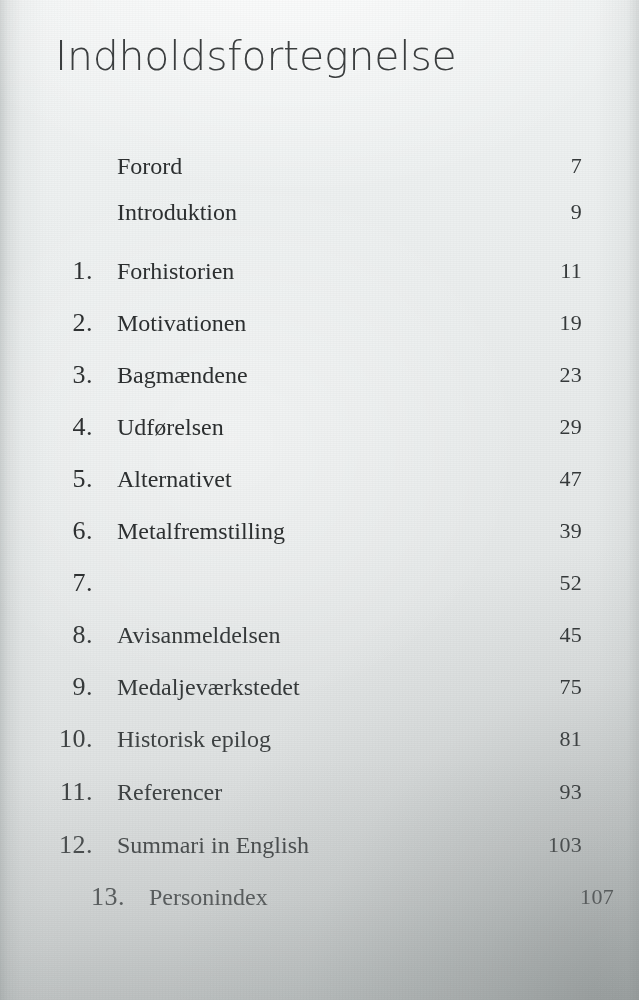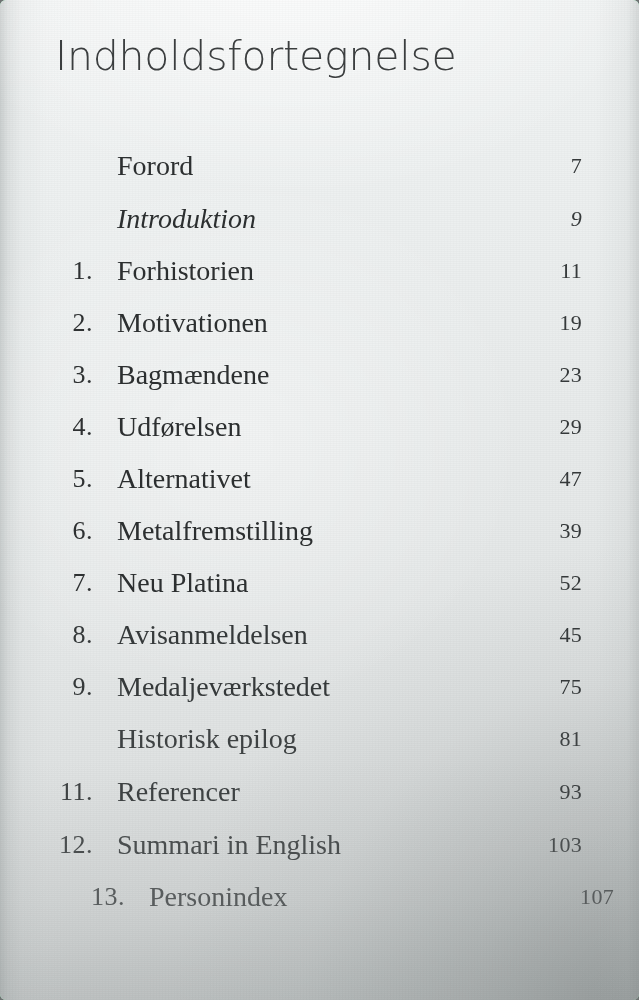--- a/index.html
+++ b/index.html
@@ -12,21 +12,20 @@
     height: 1000px;
     overflow: hidden;
   }
 
   #page {
     position: relative;
     width: 639px;
     height: 1000px;
     overflow: hidden;
     background: #86efac;
-    border-radius: 6px;
   }
 
   
   .bg-layer { position: absolute; inset: 0; pointer-events: none; }
 
   .bg-base {
     background:
       linear-gradient(168deg,
         #f2f4f4 0%,
         #eef1f1 18%,
@@ -133,21 +132,21 @@
     text-align: right;
     font-size: 26px;
     color: #2e3132;
     line-height: 34px;
     letter-spacing: 0.5px;
   }
 
   .toc-label {
     position: absolute;
     left: 117px;
-    font-size: 28px;
+    font-size: 24px;
     color: #2c2f30;
     line-height: 34px;
     white-space: nowrap;
   }
 
   .toc-page {
     position: absolute;
     left: 470px;
     width: 112px;
     text-align: right;
@@ -180,21 +179,21 @@
   <div id="content">
 
     <div id="toc-title">Indholdsfortegnelse</div>
 
     <div id="toc-list">
         <div class="toc-row" style="top: 149px;">
           <div class="toc-num"></div>
           <div class="toc-label">Forord</div>
           <div class="toc-page">7</div>
         </div>
-        <div class="toc-row" style="top: 202px; font-style: italic;">
+        <div class="toc-row" style="top: 195px;">
           <div class="toc-num"></div>
           <div class="toc-label">Introduktion</div>
           <div class="toc-page">9</div>
         </div>
         <div class="toc-row" style="top: 254px;">
           <div class="toc-num">1.</div>
           <div class="toc-label">Forhistorien</div>
           <div class="toc-page">11</div>
         </div>
         <div class="toc-row" style="top: 306px;">
@@ -217,34 +216,34 @@
           <div class="toc-label">Alternativet</div>
           <div class="toc-page">47</div>
         </div>
         <div class="toc-row" style="top: 514px;">
           <div class="toc-num">6.</div>
           <div class="toc-label">Metalfremstilling</div>
           <div class="toc-page">39</div>
         </div>
         <div class="toc-row" style="top: 566px;">
           <div class="toc-num">7.</div>
-          <div class="toc-label">Neu Platina</div>
           <div class="toc-page">52</div>
         </div>
         <div class="toc-row dim-1" style="top: 618px;">
           <div class="toc-num">8.</div>
           <div class="toc-label">Avisanmeldelsen</div>
           <div class="toc-page">45</div>
         </div>
         <div class="toc-row dim-1" style="top: 670px;">
           <div class="toc-num">9.</div>
           <div class="toc-label">Medaljeværkstedet</div>
           <div class="toc-page">75</div>
         </div>
         <div class="toc-row dim-2" style="top: 722px;">
+          <div class="toc-num">10.</div>
           <div class="toc-label">Historisk epilog</div>
           <div class="toc-page">81</div>
         </div>
         <div class="toc-row dim-2" style="top: 775px; padding-left: 28px;">
           <div class="toc-num">11.</div>
           <div class="toc-label">Referencer</div>
           <div class="toc-page">93</div>
         </div>
         <div class="toc-row dim-3" style="top: 828px;">
           <div class="toc-num">12.</div>

